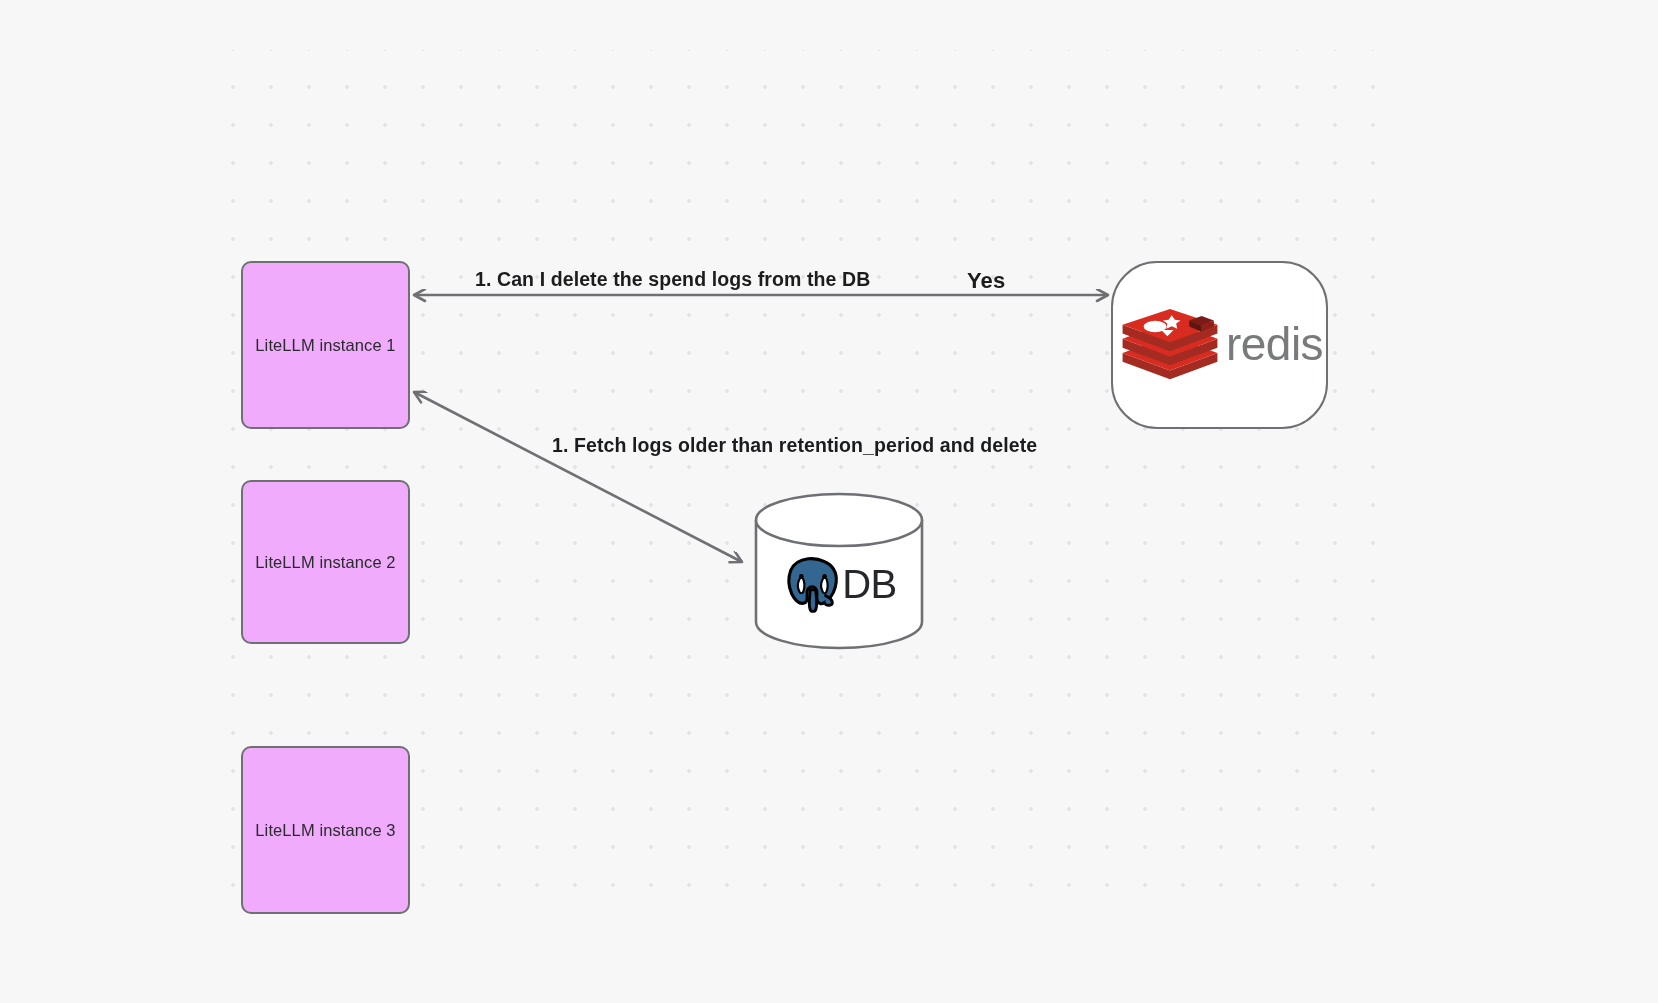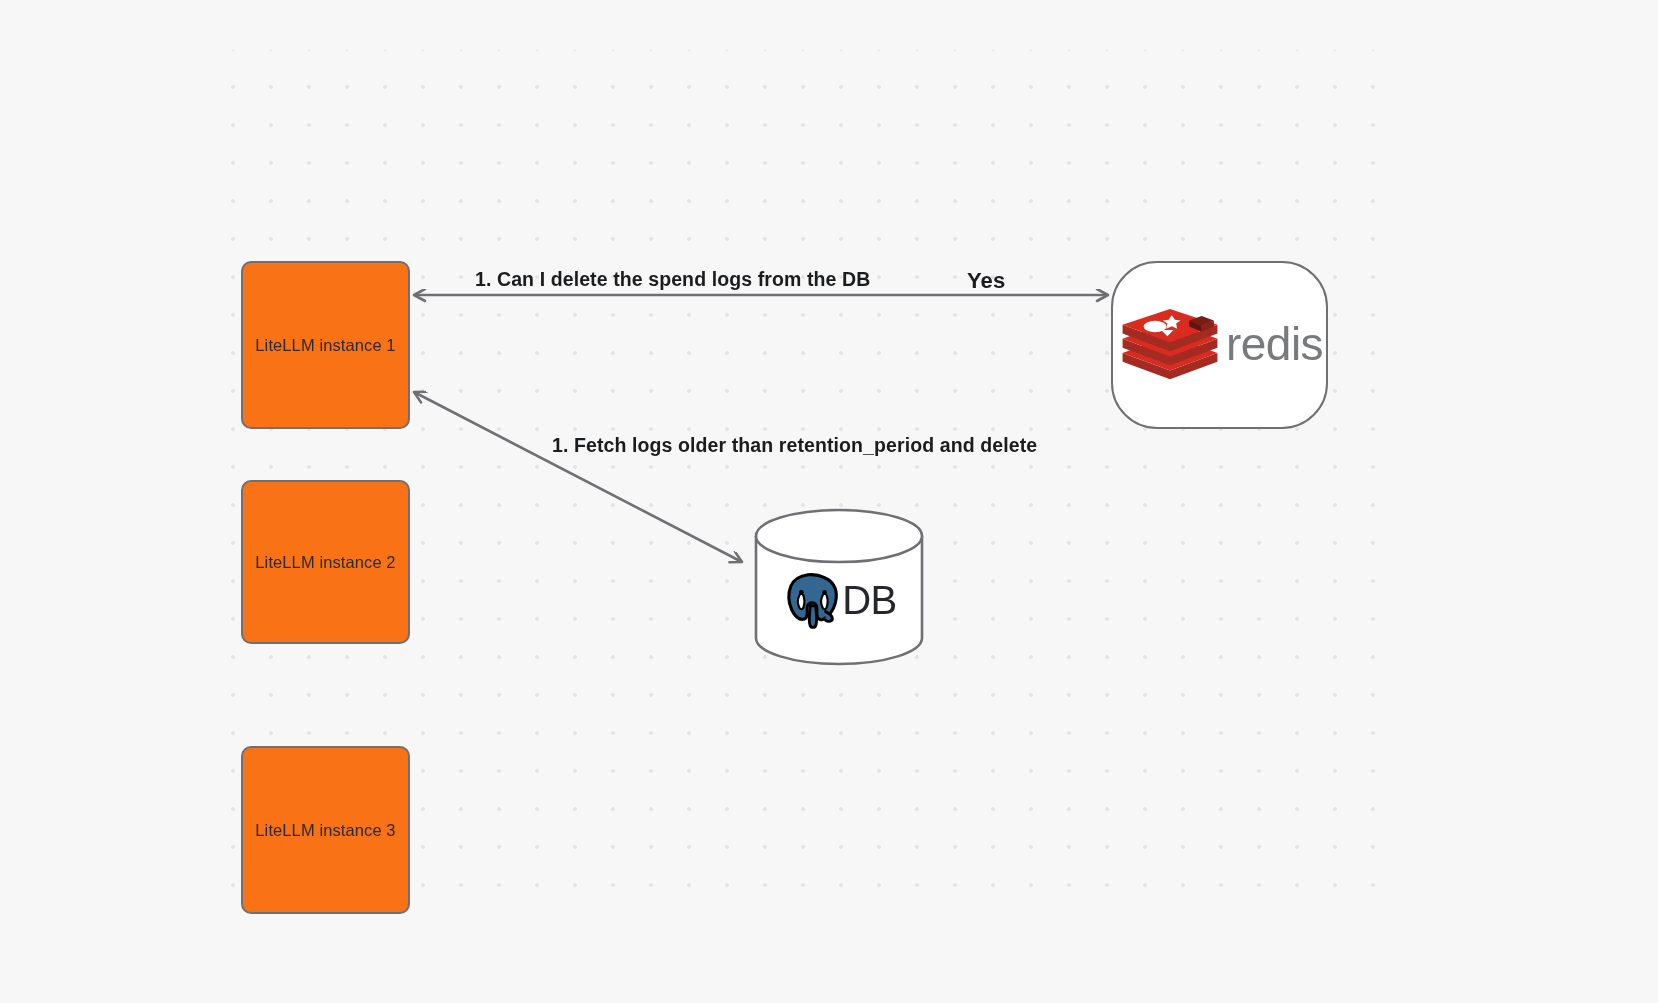--- a/index.html
+++ b/index.html
@@ -31,21 +31,21 @@
     height: 840px;
     background-image: radial-gradient(circle, #e3e4e6 1.6px, rgba(0,0,0,0) 1.7px);
     background-size: 38px 38px;
     background-position: 14px 18px;
     pointer-events: none;
   }
 
   
   .node-box {
     position: absolute;
-    background: #f97316;
+    background: #f0abfc;
     border: 2.5px solid #6f7073;
     border-radius: 10px;
     display: flex;
     align-items: center;
     justify-content: center;
     box-sizing: border-box;
   }
   .node-box .node-label {
     font-size: 16.5px;
     color: #2b2b2d;
@@ -81,21 +81,21 @@
     letter-spacing: -0.5px;
     line-height: 1;
     font-family: "Liberation Sans", sans-serif;
     margin-top: -2px;
   }
 
   
   #node-db {
     position: absolute;
     left: 754px;
-    top: 508px;
+    top: 492px;
     width: 170px;
     height: 158px;
   }
   #db-cylinder-svg { position: absolute; left: 0; top: 0; }
   #db-inner {
     position: absolute;
     left: 0;
     top: 52px;
     width: 170px;
     height: 80px;

